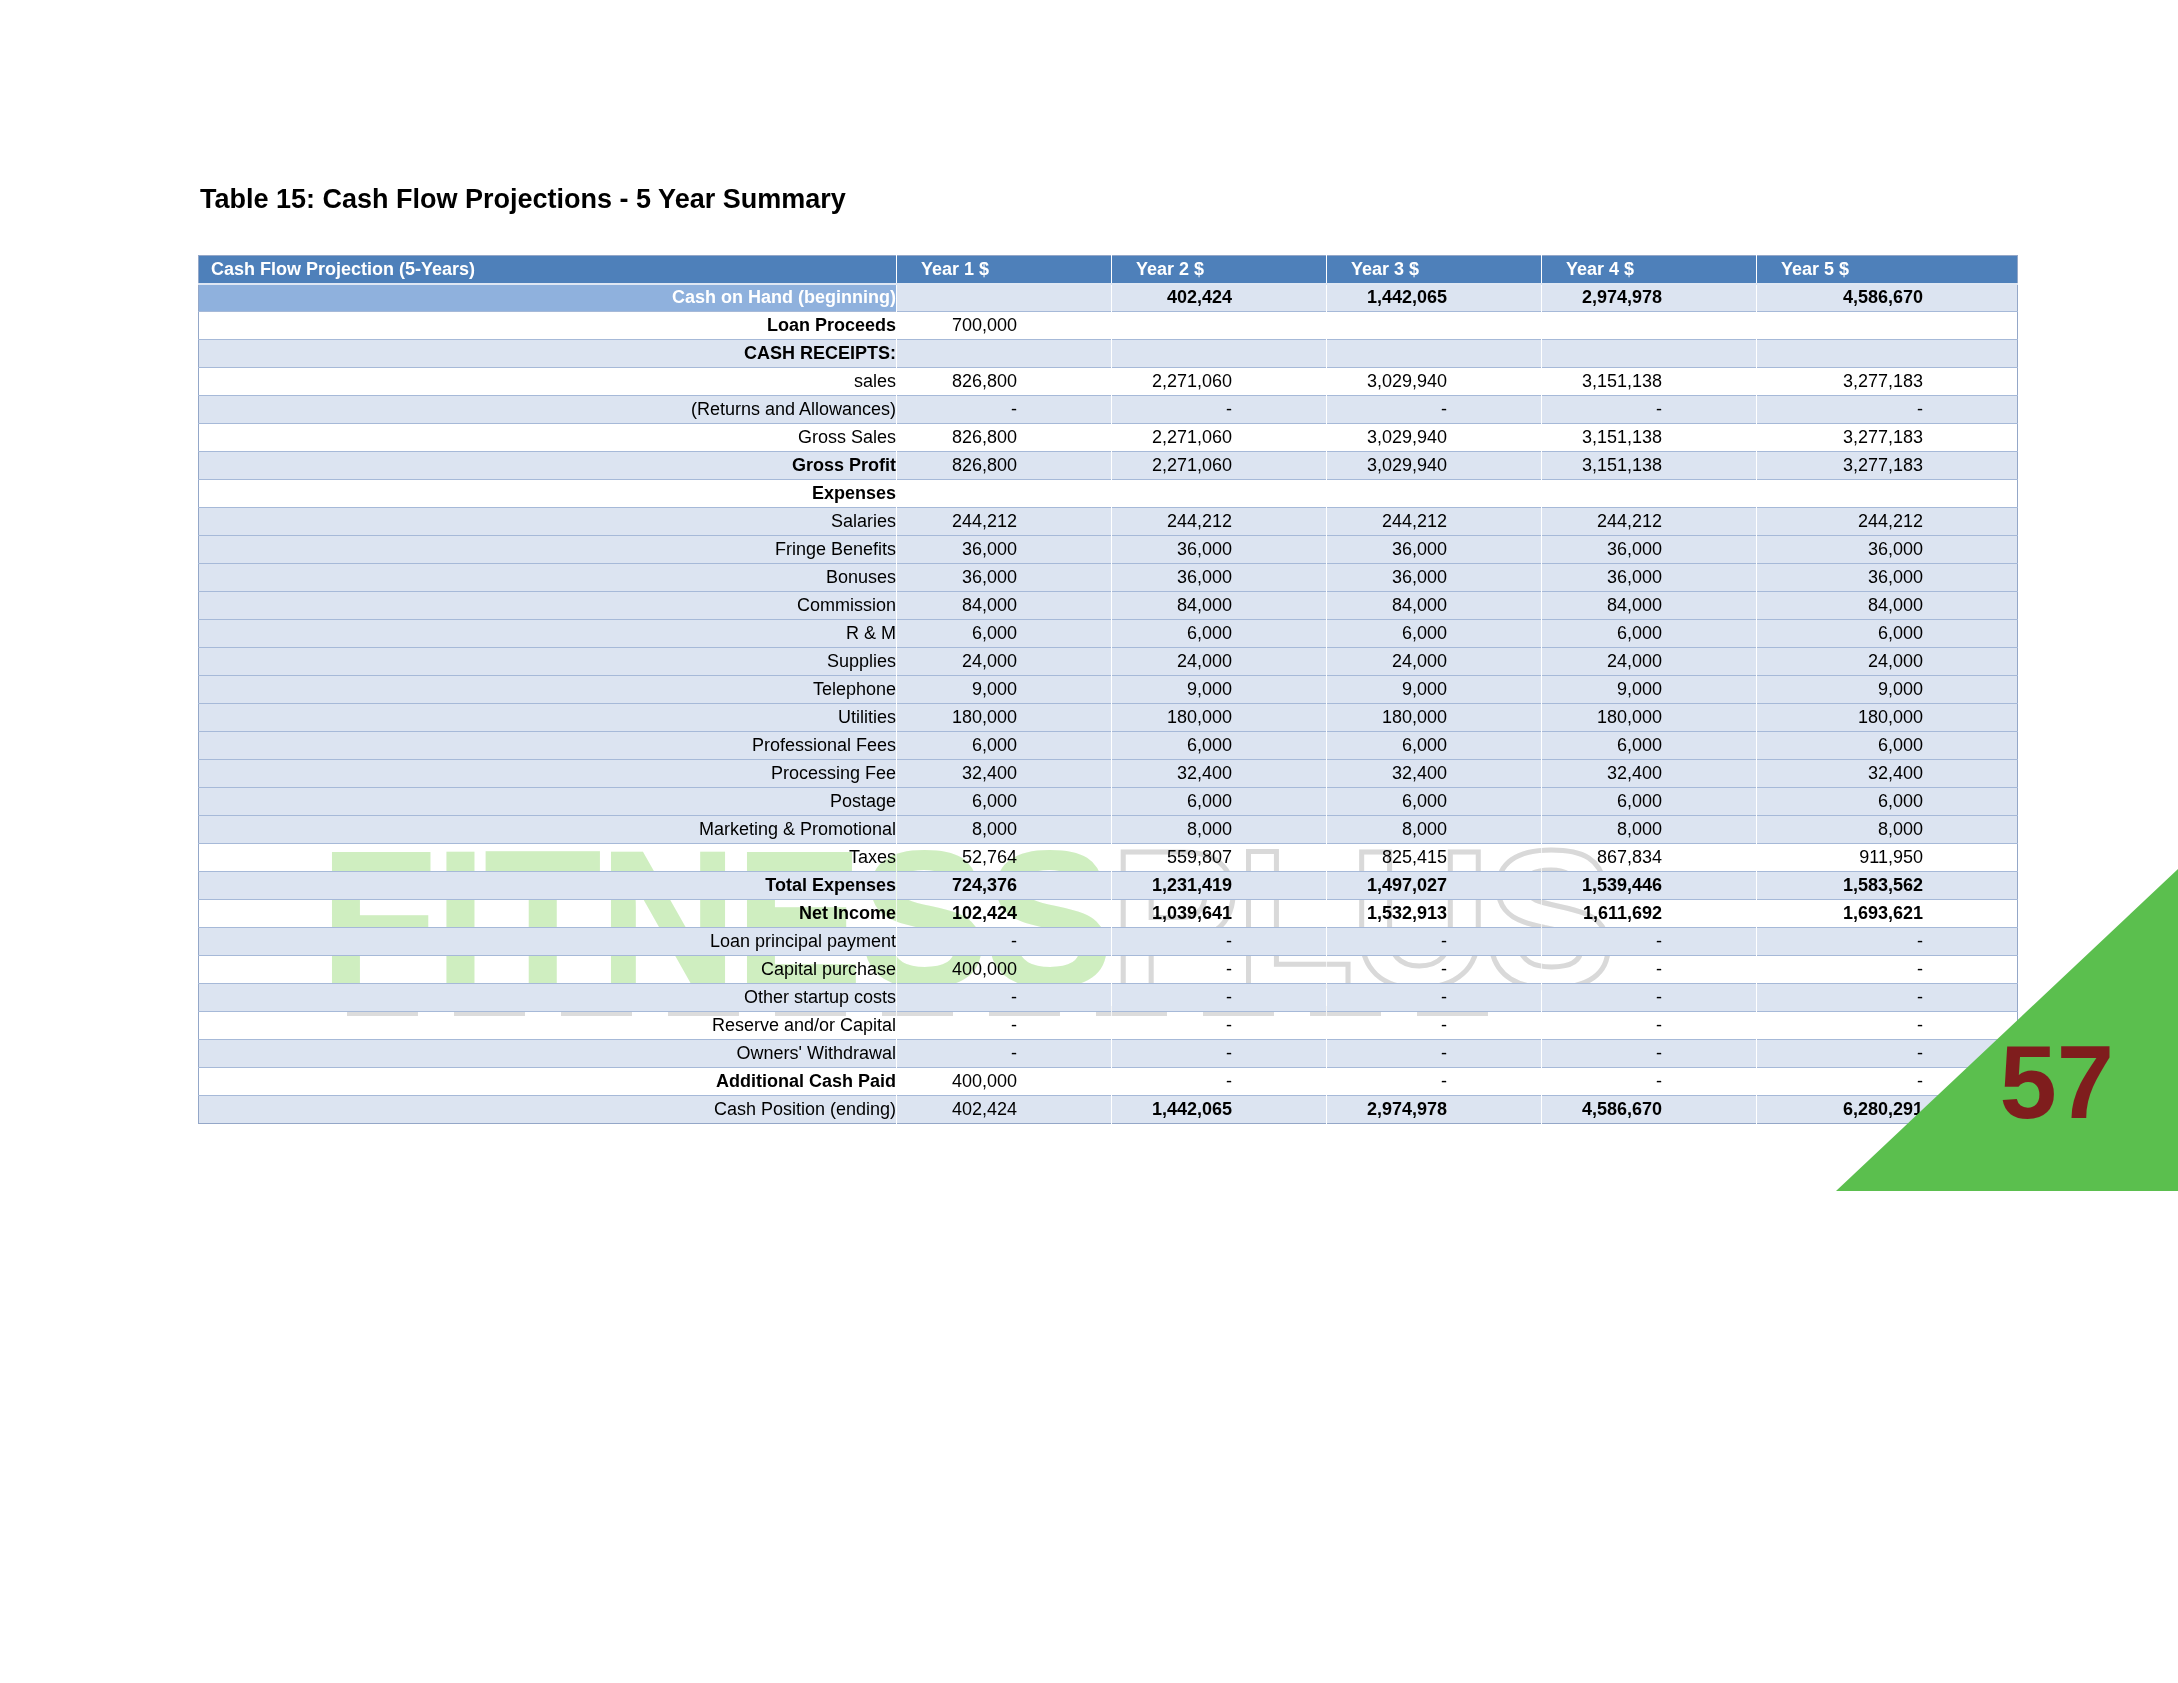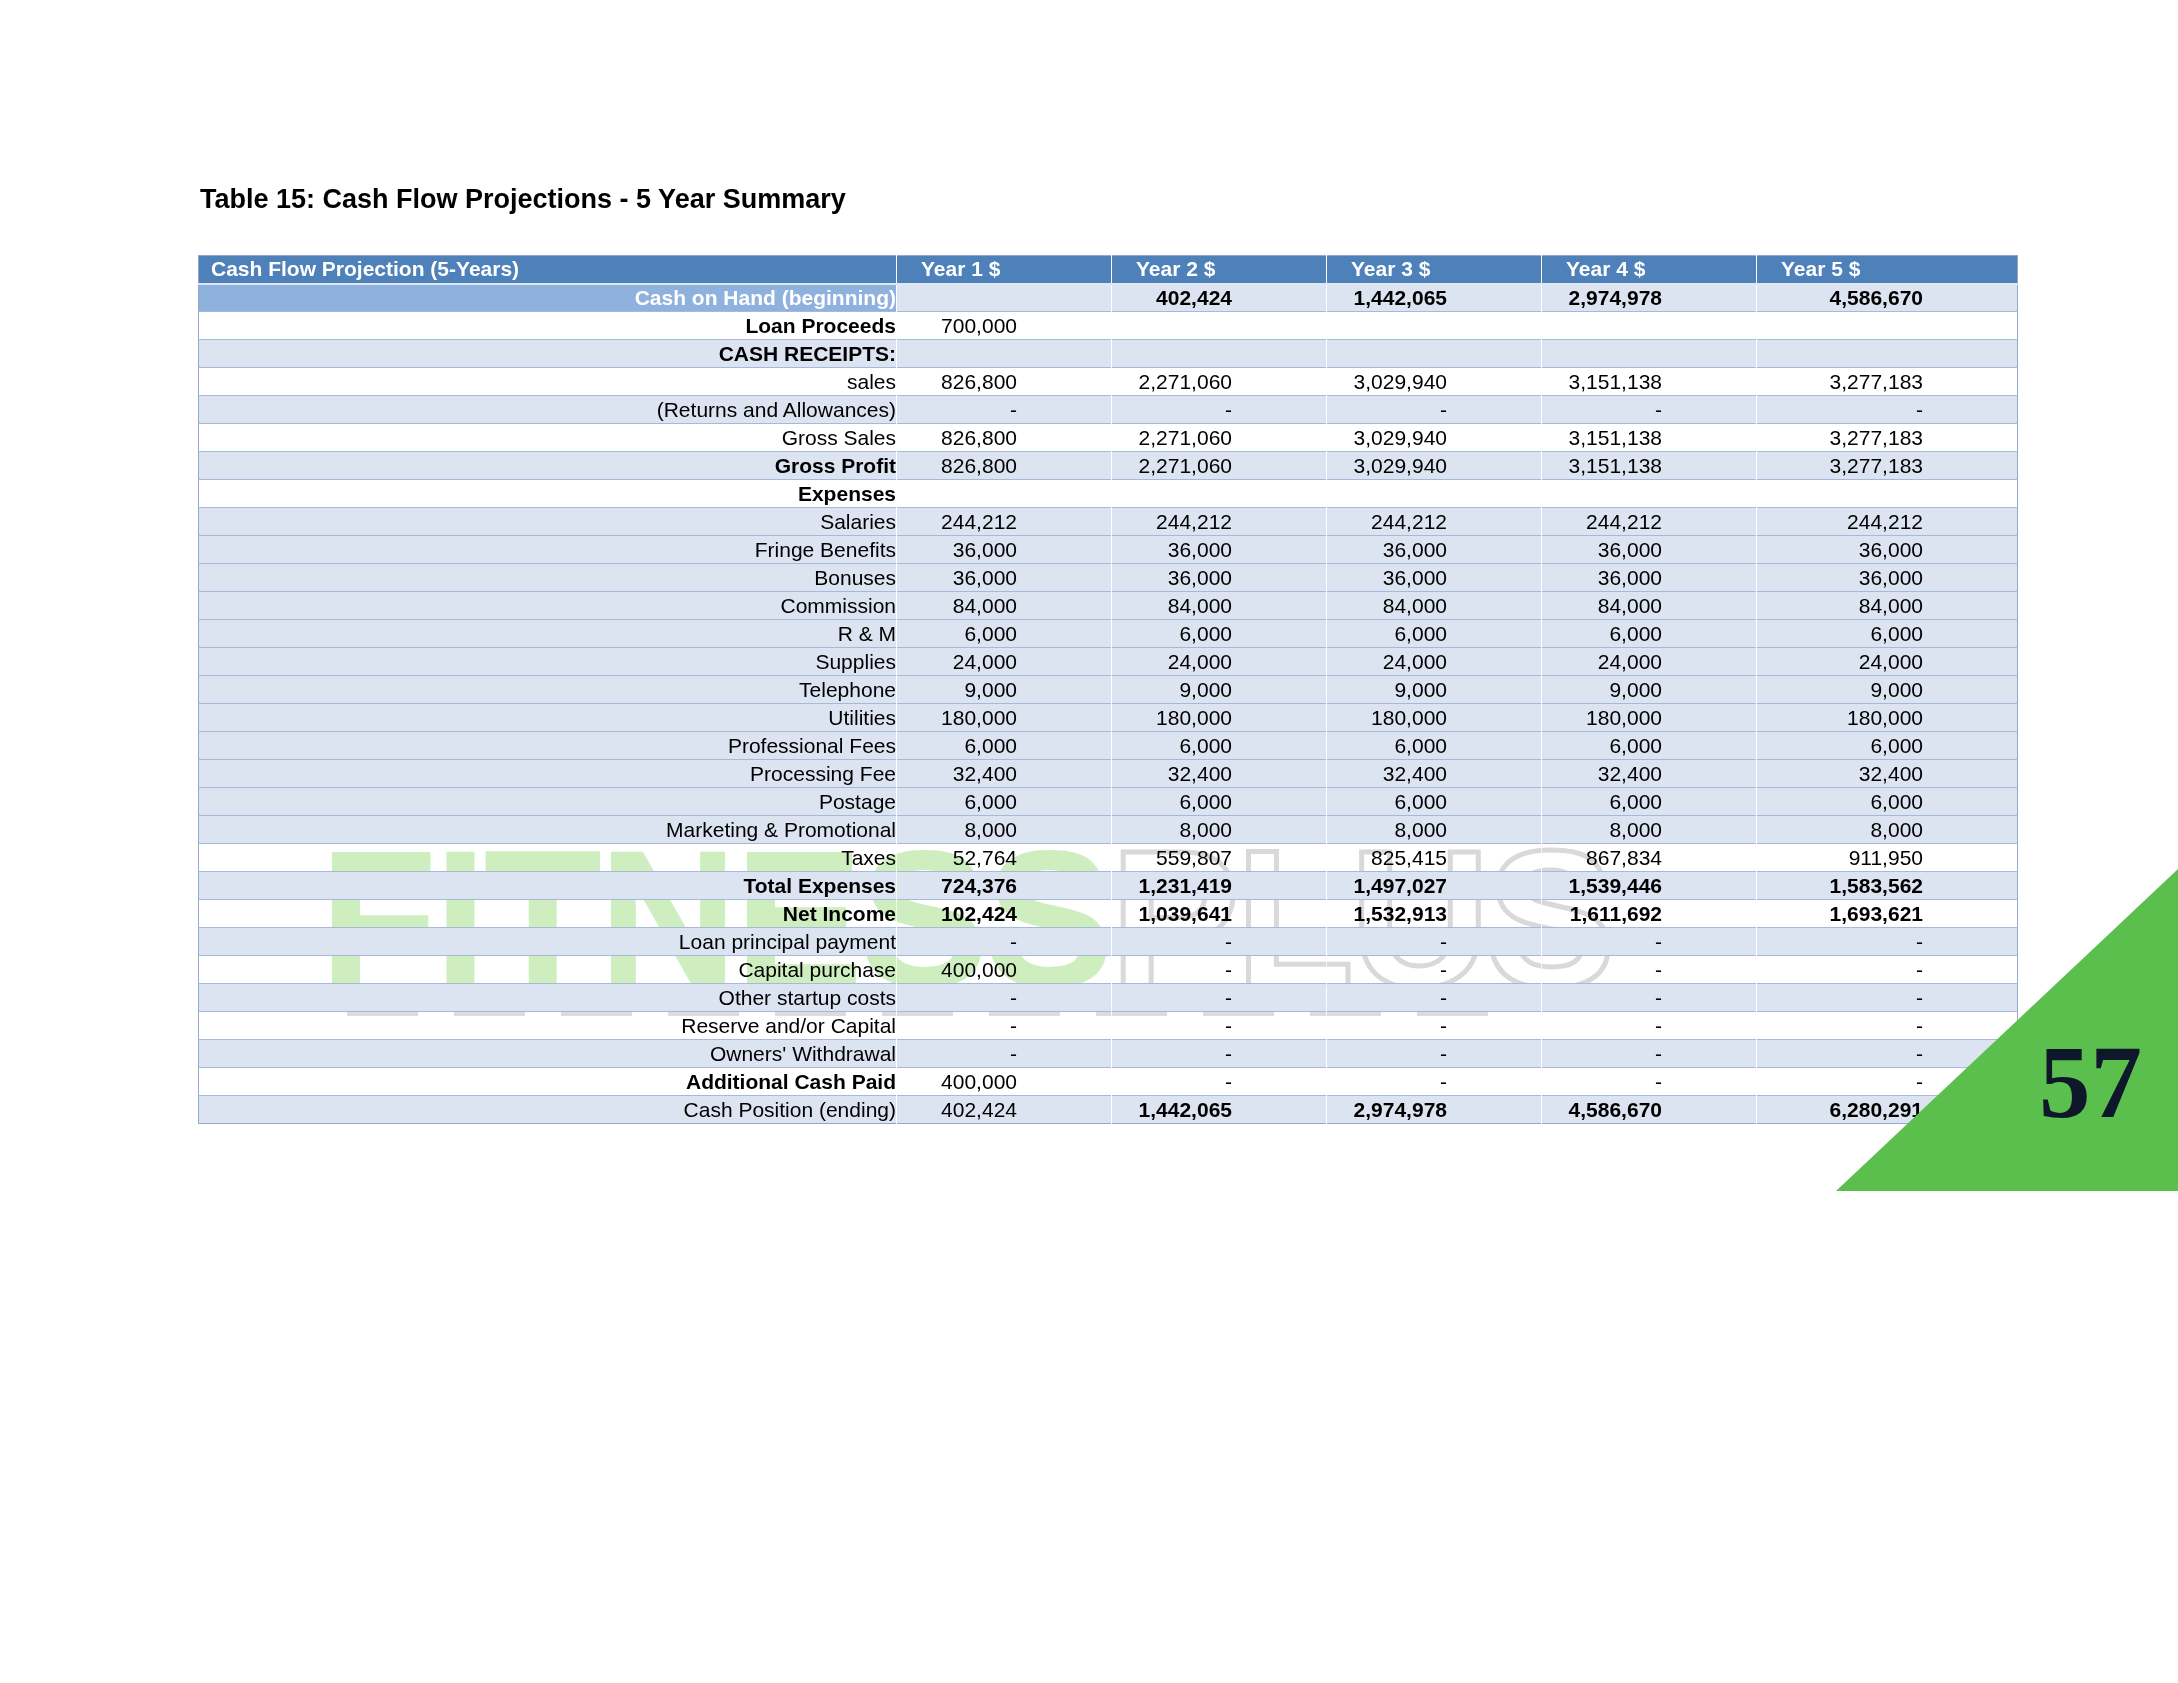--- a/index.html
+++ b/index.html
@@ -31,21 +31,21 @@
     position:absolute;left:347px;top:1006px;width:1168px;height:10px;
     background:repeating-linear-gradient(90deg,#dcdcdc 0 71px,rgba(255,255,255,0) 71px 107px);
     z-index:0;
   }
   
   table.cashflow{
     position:absolute;left:198px;top:255px;
     width:1819px;table-layout:fixed;
     border-collapse:collapse;
     z-index:1;
-    font-size:21px;
+    font-size:18px;
   }
   table.cashflow{border:1px solid #94a7c8;}
   .cashflow th,.cashflow td{
     height:28px;padding:0;vertical-align:middle;
     box-sizing:border-box;overflow:hidden;white-space:nowrap;
   }
   .cashflow thead th{
     background:#4e80ba;color:#ffffff;font-weight:bold;text-align:left;
     border-bottom:2px solid #dfe7f3;
   }
@@ -62,24 +62,23 @@
   
   .corner-triangle{
     position:absolute;right:0;bottom:0;
     width:342px;height:322px;
     background:#5bbf4e;
     -webkit-clip-path:polygon(100% 0,100% 100%,0 100%);
     clip-path:polygon(100% 0,100% 100%,0 100%);
     z-index:2;
   }
   .page-number{
-    position:absolute;right:36px;bottom:57px;
-    color:#0f172a;font-weight:bold;font-size:103px;line-height:1;
+    position:absolute;right:64px;bottom:57px;
+    color:#7f1d1d;font-weight:bold;font-size:103px;line-height:1;
     z-index:3;
-    font-family:Liberation Serif, serif;
   }
 </style>
 </head>
 <body>
 
 <div class="page">
 
   <div class="doc-title">Table 15: Cash Flow Projections - 5 Year Summary</div>
 
   <div class="watermark">

